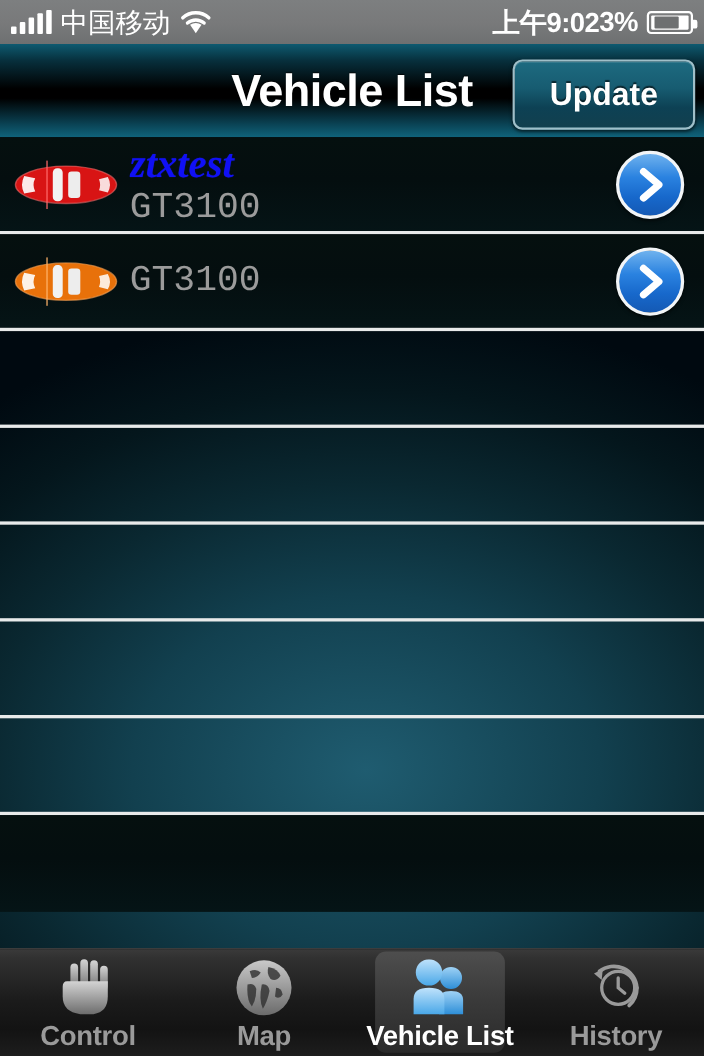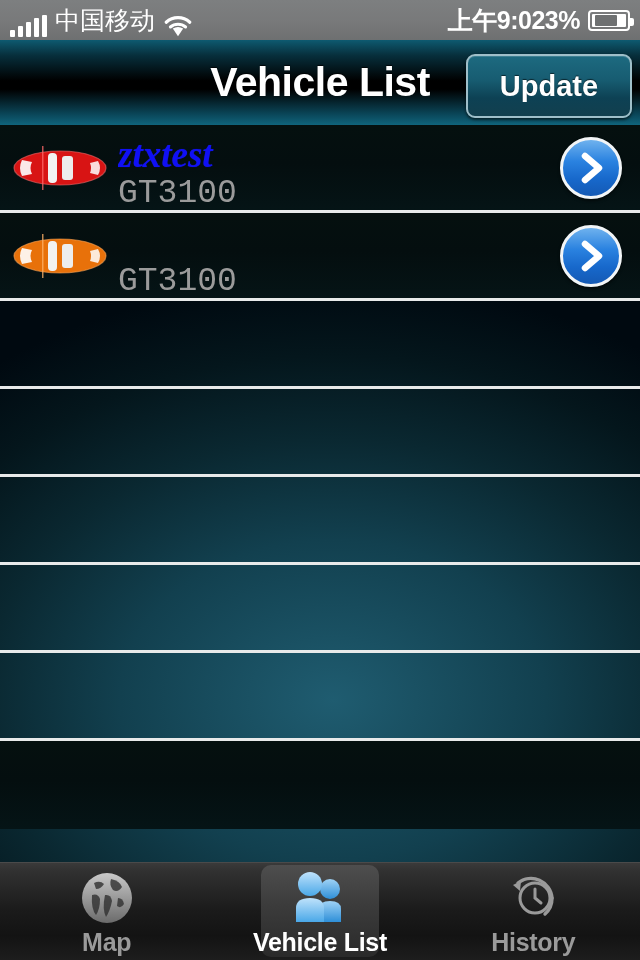--- a/index.html
+++ b/index.html
@@ -17,21 +17,21 @@
 
   
   .statusbar{
     position:absolute; top:0; left:0;
     width:640px; height:40px;
     background:linear-gradient(180deg,#7d7f80 0%, #78797a 55%, #6e7071 100%);
     display:flex; align-items:center;
     padding:0 10px;
     color:#fff;
   }
-  .sb-left{ display:flex; align-items:flex-end; gap:8px; flex:0 0 auto; }
+  .sb-left{ display:flex; align-items:center; gap:8px; flex:0 0 auto; }
   .sb-center{ flex:1; display:flex; justify-content:flex-end; align-items:center; }
   .sb-right{ display:flex; align-items:center; gap:8px; flex:0 0 auto; }
 
   .signal{ display:flex; align-items:flex-end; gap:3px; height:22px; }
   .signal i{ display:block; width:5px; background:#fff; border-radius:1px; }
   .signal i:nth-child(1){height:7px;}
   .signal i:nth-child(2){height:11px;}
   .signal i:nth-child(3){height:15px;}
   .signal i:nth-child(4){height:19px;}
   .signal i:nth-child(5){height:22px;}
@@ -107,21 +107,21 @@
   .row:last-child{ border-bottom:none; }
 
   .car-icon{
     flex:0 0 auto; width:104px; display:flex; justify-content:center; align-items:center;
     margin-left:8px;
   }
   .car-icon svg{ display:block; }
 
   .row-text{
     flex:1 1 auto; min-width:0;
-    display:flex; flex-direction:column; justify-content:flex-end;
+    display:flex; flex-direction:column; justify-content:center;
     padding-left:6px;
     height:88px;
   }
   .row-title{
     font-family:"Liberation Serif","DejaVu Serif",serif;
     font-weight:bold; font-style:italic;
     font-size:37px; color:#1010f5;
     line-height:1.05;
     white-space:nowrap; overflow:hidden;
     margin-top:2px;
@@ -270,20 +270,39 @@
     <div class="row"></div>
     <div class="row"></div>
     <div class="row"></div>
     <div class="row"></div>
     <div class="row"></div>
     <div class="row filled"></div>
   </div>
 
   <div class="tabbar">
 
+    <div class="tab">
+
+      <span class="tab-icon">
+        <svg width="50" height="56" viewBox="0 0 50 56">
+          <defs>
+            <linearGradient id="gHand" x1="0" y1="0" x2="0" y2="1">
+              <stop offset="0" stop-color="#d4d4d4"></stop>
+                <stop offset="1" stop-color="#6d6d6d"></stop>
+            </linearGradient>
+          </defs>
+          <rect x="9" y="6" width="7" height="24" rx="3.5" fill="url(#gHand)"></rect>
+          <rect x="18" y="2" width="7" height="28" rx="3.5" fill="url(#gHand)"></rect>
+          <rect x="27" y="3" width="7" height="27" rx="3.5" fill="url(#gHand)"></rect>
+          <rect x="36" y="8" width="7" height="22" rx="3.5" fill="url(#gHand)"></rect>
+          <path d="M6 22 Q2 22 2 27 L2 36 Q2 50 18 52 L30 52 Q43 50 43 36 L43 22 Z" fill="url(#gHand)"></path>
+        </svg>
+      </span>
+      <span class="tab-label">Control</span>
+    </div>
 
     <div class="tab">
 
       <span class="tab-icon">
         <svg width="54" height="54" viewBox="0 0 54 54">
           <defs>
             <linearGradient id="gGlobe" x1="0" y1="0" x2="0" y2="1">
               <stop offset="0" stop-color="#c9c9c9"></stop>
                 <stop offset="1" stop-color="#6b6b6b"></stop>
             </linearGradient>

